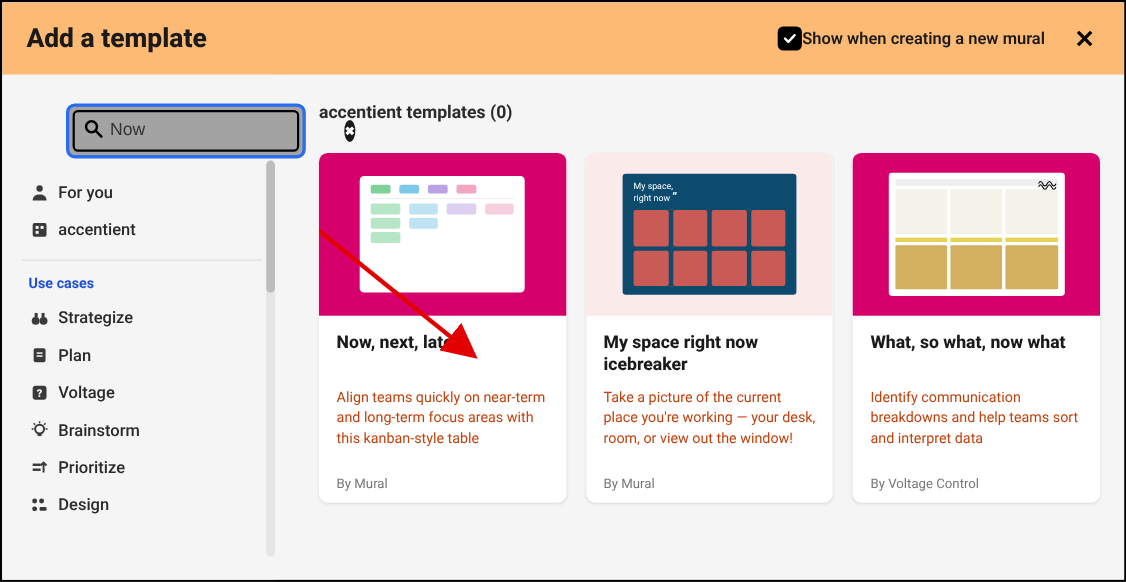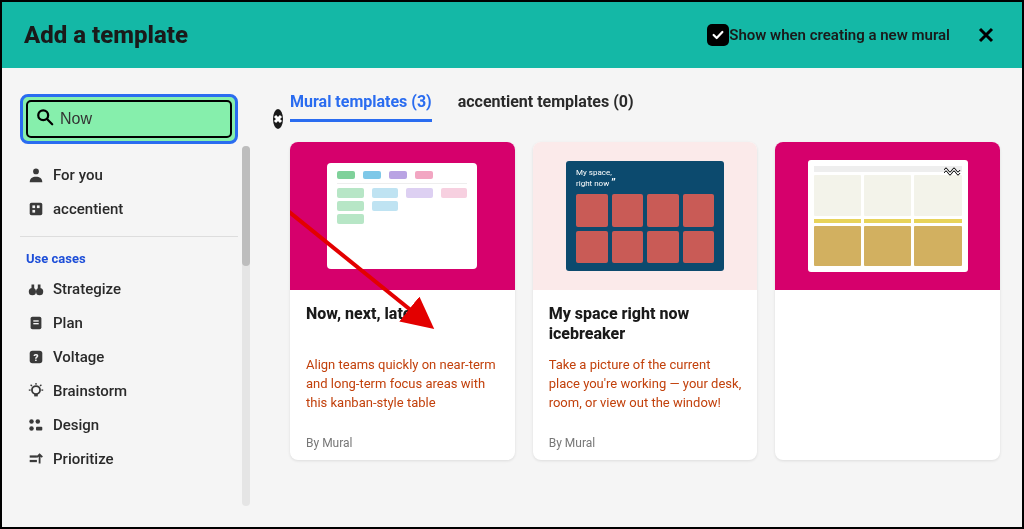--- a/index.html
+++ b/index.html
@@ -9,21 +9,21 @@
     width: 1024px;
     height: 529px;
     overflow: hidden;
     border: 2px solid #000;
   }
   .header {
     display: flex;
     align-items: center;
     padding: 16px 22px;
     height: 66px;
-    background: #14b8a6;
+    background: #fdba74;
   }
   .header h1 {
     font-size: 24px;
     font-weight: 800;
     color: #1a1a1a;
     flex: 1;
   }
   .toggle-wrap {
     display: flex;
     align-items: center;
@@ -52,22 +52,23 @@
     width: 248px;
     padding: 26px 0 0 18px;
     background: #f5f5f5;
     position: relative;
   }
   .search-wrap {
     width: 218px;
     border: 3px solid #2a6cf0;
     border-radius: 8px;
     padding: 3px;
-    background: #86efac;
+    background: #a3a3a3;
     margin-bottom: 14px;
+    margin-left: 40px;
   }
   .search-inner {
     border: 2px solid #000;
     border-radius: 5px;
     height: 38px;
     display: flex;
     align-items: center;
     padding: 0 8px;
     gap: 6px;
   }
@@ -298,48 +299,47 @@
               <line x1="16" y1="9" x2="18" y2="9" stroke="#3a3a3a" stroke-width="1.5"></line>
               <line x1="4" y1="3" x2="5.5" y2="4.5" stroke="#3a3a3a" stroke-width="1.5"></line>
               <line x1="16" y1="3" x2="14.5" y2="4.5" stroke="#3a3a3a" stroke-width="1.5"></line>
             </svg>
           </span>
         <span>Brainstorm</span>
       </li>
       <li class="nav-item">
         <span class="nav-icon">
             <svg viewBox="0 0 20 20">
+              <rect x="3" y="6" width="8" height="2.5"></rect>
+              <rect x="3" y="11" width="8" height="2.5"></rect>
+              <path d="M14 5 L14 15 M11 8 L14 5 L17 8" fill="none" stroke="#3a3a3a" stroke-width="2"></path>
+            </svg>
+          </span>
+        <span>Prioritize</span>
+      </li>
+      <li class="nav-item">
+        <span class="nav-icon">
+            <svg viewBox="0 0 20 20">
               <circle cx="5" cy="6" r="2.5"></circle>
               <circle cx="12" cy="6" r="2.5"></circle>
               <circle cx="5" cy="14" r="2.5"></circle>
               <rect x="10" y="12" width="7" height="4" rx="1"></rect>
             </svg>
           </span>
         <span>Design</span>
       </li>
-      <li class="nav-item">
-        <span class="nav-icon">
-            <svg viewBox="0 0 20 20">
-              <rect x="3" y="6" width="8" height="2.5"></rect>
-              <rect x="3" y="11" width="8" height="2.5"></rect>
-              <path d="M14 5 L14 15 M11 8 L14 5 L17 8" fill="none" stroke="#3a3a3a" stroke-width="2"></path>
-            </svg>
-          </span>
-        <span>Prioritize</span>
-      </li>
     </ul>
 
     <div class="scrollbar">
       <div class="scrollbar-thumb"></div>
     </div>
   </aside>
 
   <main class="main">
     <div class="tabs">
-      <div class="tab active">Mural templates (3)</div>
       <div class="tab">accentient templates (0)</div>
     </div>
 
     <div class="cards">
 
       <div class="card" style="position:relative;">
         <svg class="arrow" viewBox="0 0 300 230">
           <defs>
               <marker id="ah" markerWidth="8" markerHeight="8" refX="6" refY="4" orient="auto">
                 <path d="M0 0 L8 4 L0 8 z" fill="#e30000"></path>
@@ -423,17 +423,22 @@
                 <span style="background:#d2b060"></span>
                 <span style="background:#d2b060"></span>
                 <span style="background:#d2b060"></span>
               </div>
             <svg class="tb3-wave" viewBox="0 0 18 10">
                 <path d="M0 4 Q2 0 4 4 T8 4 T12 4 T16 4" fill="none" stroke="#000" stroke-width="1"></path>
                 <path d="M0 7 Q2 3 4 7 T8 7 T12 7 T16 7" fill="none" stroke="#000" stroke-width="1"></path>
               </svg>
           </div>
         </div>
+        <div class="card-body">
+          <div class="card-title">What, so what, now what</div>
+          <div class="card-desc">Identify communication breakdowns and help teams sort and interpret data</div>
+          <div class="card-author">By Voltage Control</div>
+        </div>
       </div>
 
     </div>
   </main>
 </div>
 
 </body></html>

